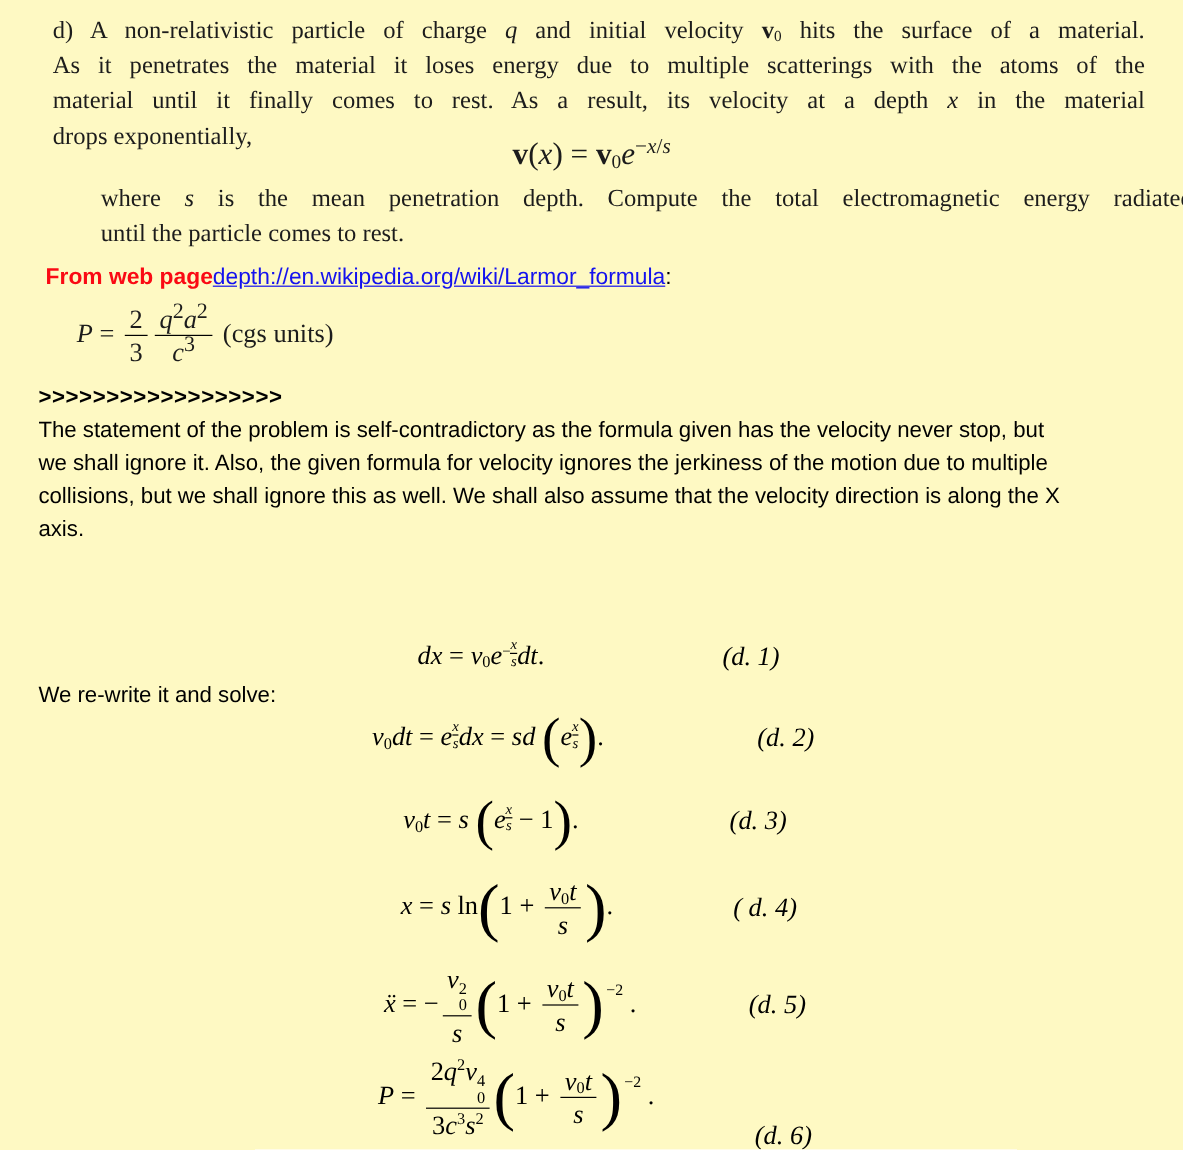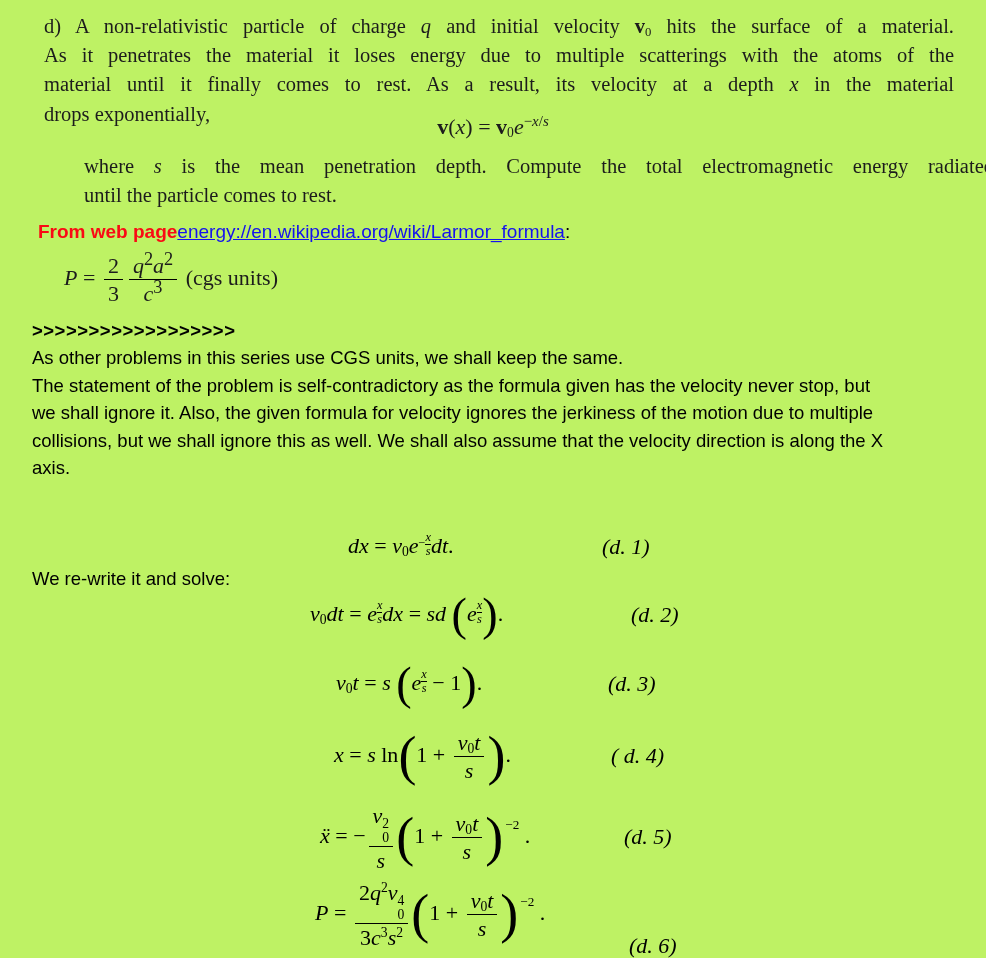--- a/index.html
+++ b/index.html
@@ -1,26 +1,26 @@
 <!DOCTYPE html>
 <html><head>
 <meta charset="utf-8">
 <style>
   html,body{margin:0;padding:0;background:#ffffff;}
-  .page{position:relative;width:986px;height:958px;background:#bef264;color:#000;overflow:hidden;
+  .page{position:relative;width:986px;height:958px;background:#fef9c3;color:#000;overflow:hidden;
         font-family:"Liberation Serif",serif;text-decoration:underline;}
 
   
   .serif-para{position:absolute;font-family:"Liberation Serif",serif;font-size:20.5px;
               line-height:29.2px;color:#1c1c1c;}
   .p1{left:44px;top:12px;width:910px;}
   .p2{left:40px;top:152px;width:910px;margin-left:44px;}
   .jline{text-align:justify;text-align-last:justify;}
   .vformula{position:absolute;left:0;top:114px;width:986px;text-align:center;
-            font-family:"Liberation Serif",serif;font-size:22px;color:#1c1c1c;}
+            font-family:"Liberation Serif",serif;font-size:26px;color:#1c1c1c;}
   .vformula sup.te{font-size:0.68em;vertical-align:0.55em;line-height:0;}
   .page sub{font-size:0.62em;vertical-align:-0.2em;line-height:0;}
   .page sup{line-height:0;}
 
   
   .sans{font-family:"Liberation Sans",sans-serif;}
   .src{position:absolute;left:38px;top:221px;font-size:19px;white-space:nowrap;}
   .src .red{font-weight:700;}
   .src a.link{text-decoration:underline;cursor:pointer;}
 
@@ -83,28 +83,27 @@
   </div>
 
   <div class="vformula"><b>v</b>(<i>x</i>) = <b>v</b><sub>0</sub><i>e</i><sup class="te">−<i>x</i>/<i>s</i></sup></div>
 
   <div class="serif-para p2">
     <div class="jline">where <i>s</i> is the mean penetration depth. Compute the total electromagnetic energy radiated</div>
     <div>until the particle comes to rest.</div>
   </div>
 
   <div class="src sans">
-    <span class="red" style="color: rgb(250, 10, 20);">From web page</span><a class="link" style="color: rgb(20, 18, 238);">energy://en.wikipedia.org/wiki/Larmor_formula</a><span>:</span>
+    <span class="red" style="color: rgb(250, 10, 20);">From web page</span><a class="link" style="color: rgb(20, 18, 238);">depth://en.wikipedia.org/wiki/Larmor_formula</a><span>:</span>
   </div>
 
   <div class="larmor"><i>P</i> = <span class="fr"><span class="n">2</span><span class="d">3</span></span><span class="fr"><span class="n"><i>q</i><sup>2</sup><i>a</i><sup>2</sup></span><span class="d"><i>c</i><sup>3</sup></span></span> (cgs units)</div>
 
   <div class="commentary sans">
     <div class="cline sep">&gt;&gt;&gt;&gt;&gt;&gt;&gt;&gt;&gt;&gt;&gt;&gt;&gt;&gt;&gt;&gt;&gt;&gt;</div>
-    <div class="cline">As other problems in this series use CGS units, we shall keep the same.</div>
     <div class="cline">The statement of the problem is self-contradictory as the formula given has the velocity never stop, but</div>
     <div class="cline">we shall ignore it. Also, the given formula for velocity ignores the jerkiness of the motion due to multiple</div>
     <div class="cline">collisions, but we shall ignore this as well. We shall also assume that the velocity direction is along the X</div>
     <div class="cline">axis.</div>
   </div>
 
   <div class="note sans">We re-write it and solve:</div>
 
   <div class="eqrow r1"><i>dx</i> = <i>v</i><sub>0</sub><i>e</i><sup class="se">−<span class="sf"><span class="n"><i>x</i></span><span class="d"><i>s</i></span></span></sup><i>dt</i>.</div>
   <div class="lbl l1">(d. 1)</div>

